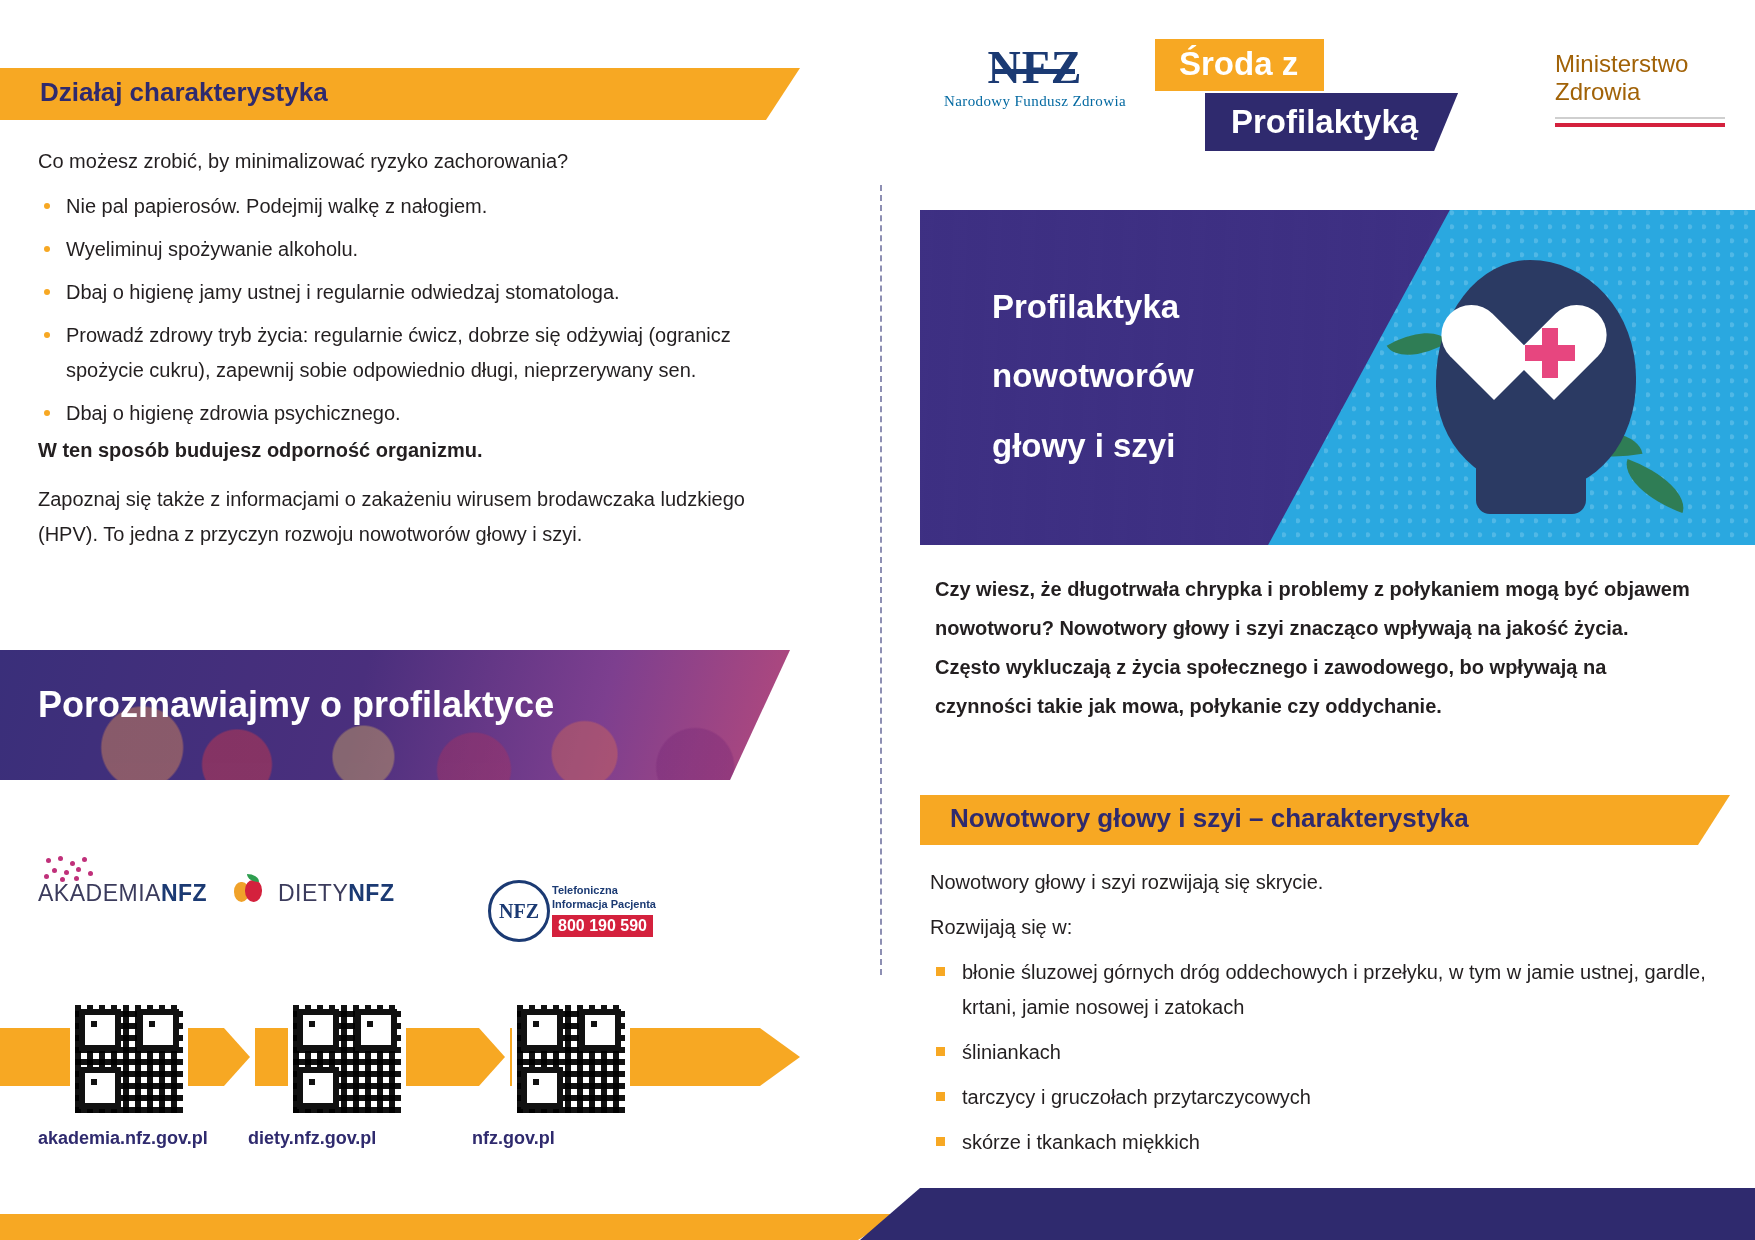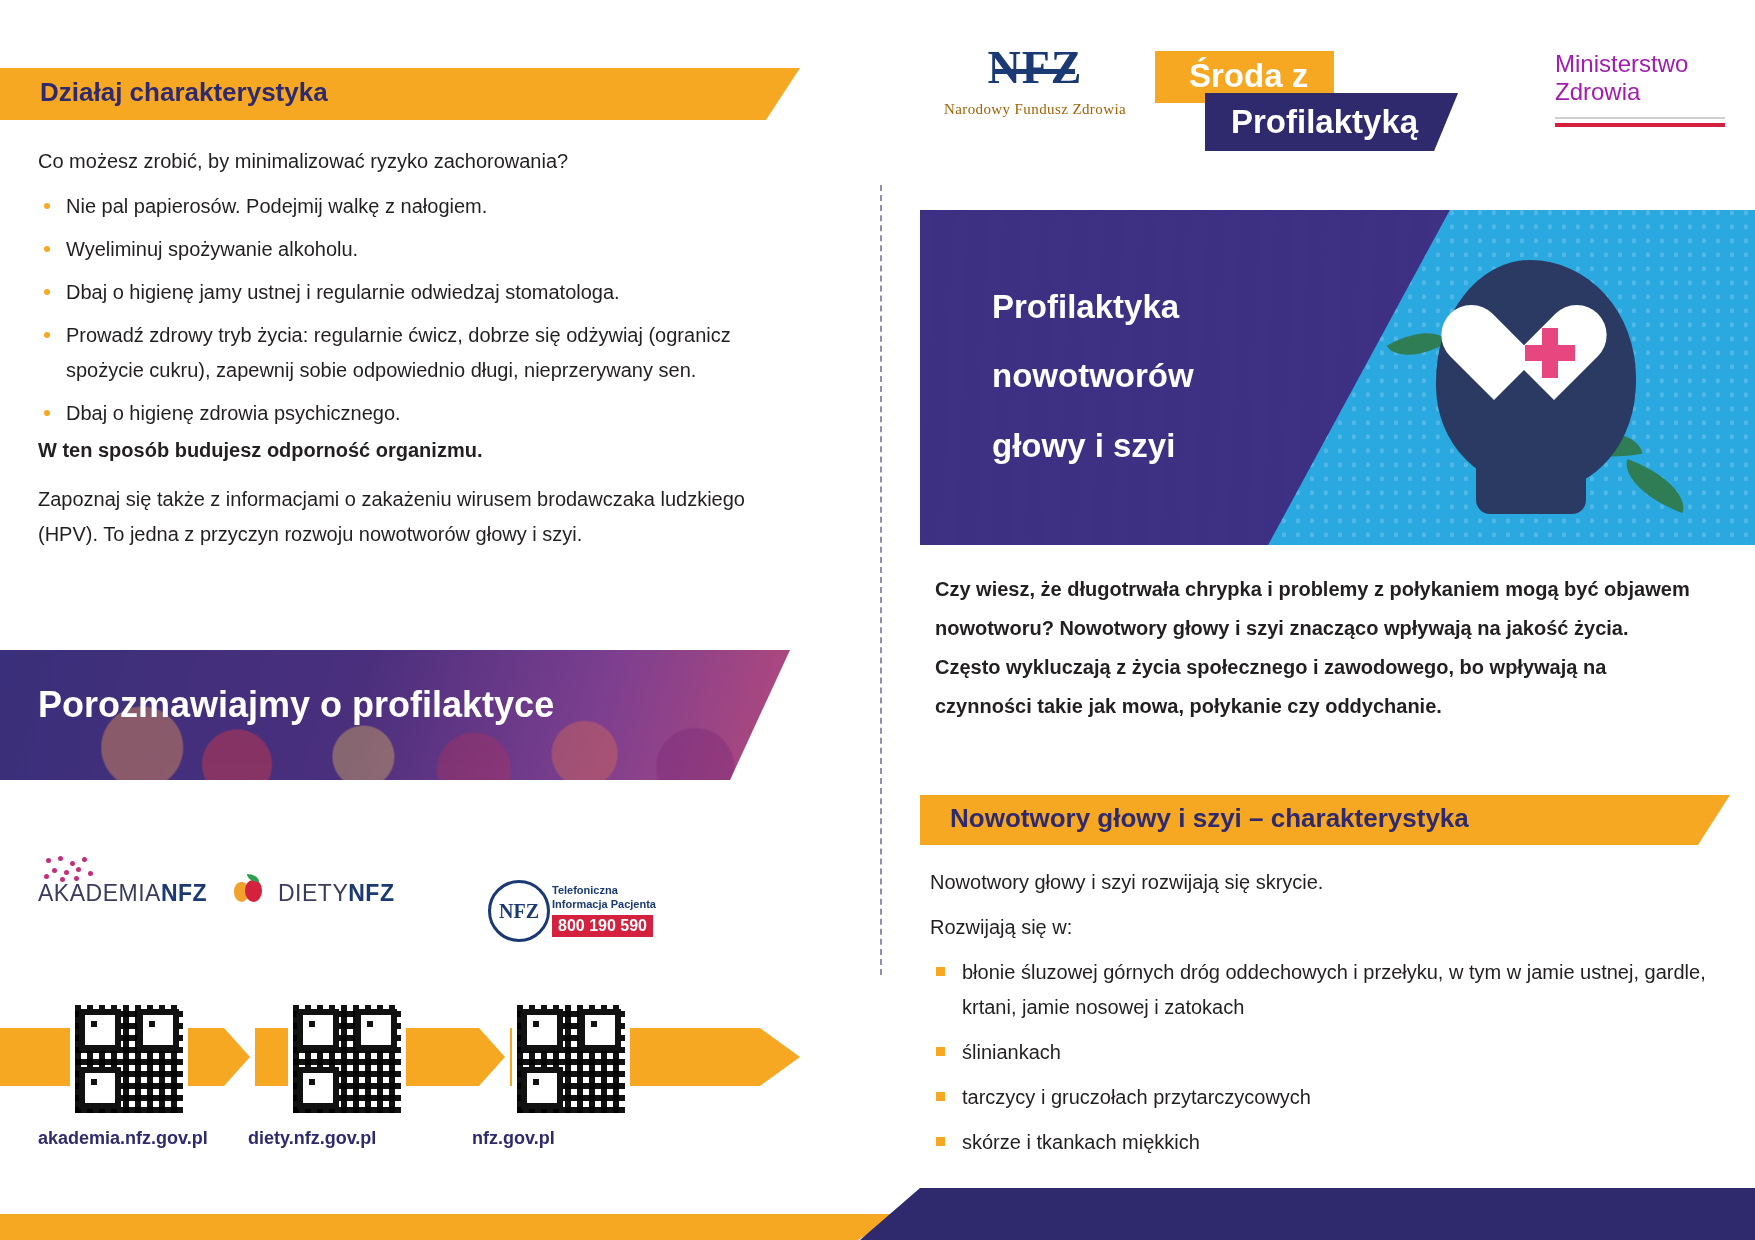--- a/index.html
+++ b/index.html
@@ -37,52 +37,52 @@
     position: absolute;
     left: 8%;
     right: 8%;
     top: 52%;
     height: 5px;
     background: #1b3a73;
   }
   .nfz-logo .sub {
     font-family: "Liberation Serif", serif;
     font-size: 15px;
-    color: #a16207;
-    margin-top: 10px;
+    color: #0369a1;
+    margin-top: 2px;
     letter-spacing: .4px;
   }
 
   .sroda-wrap { left: 1135px; top: 35px; width: 340px; height: 115px; }
   .sroda-top {
-    position: absolute; left: 20px; top: 16px;
+    position: absolute; left: 20px; top: 4px;
     background: #f7a823;
     color: #ffffff;
     font-size: 33px;
     font-weight: bold;
-    padding: 6px 26px 8px 34px;
+    padding: 6px 26px 8px 24px;
     clip-path: polygon(0 0, 100% 0, 100% 100%, 0 100%);
     transform: skewX(0deg);
   }
   .sroda-bottom {
     position: absolute; left: 70px; top: 58px;
     background: #2f2a6e;
     color: #ffffff;
     font-size: 33px;
     font-weight: bold;
     padding: 10px 40px 10px 26px;
     clip-path: polygon(0 0, 100% 0, calc(100% - 24px) 100%, 0 100%);
   }
 
   .mz {
     left: 1555px; top: 50px; width: 190px;
   }
   .mz .mz-line {
     font-size: 24px;
-    color: #a21caf;
+    color: #a16207;
     line-height: 1.15;
   }
   .mz .mz-rule {
     margin-top: 12px;
     height: 8px;
     background: linear-gradient(to bottom, #ffffff 0 50%, #d4213d 50% 100%);
     border-top: 2px solid #cfcfcf;
     width: 170px;
   }
 

